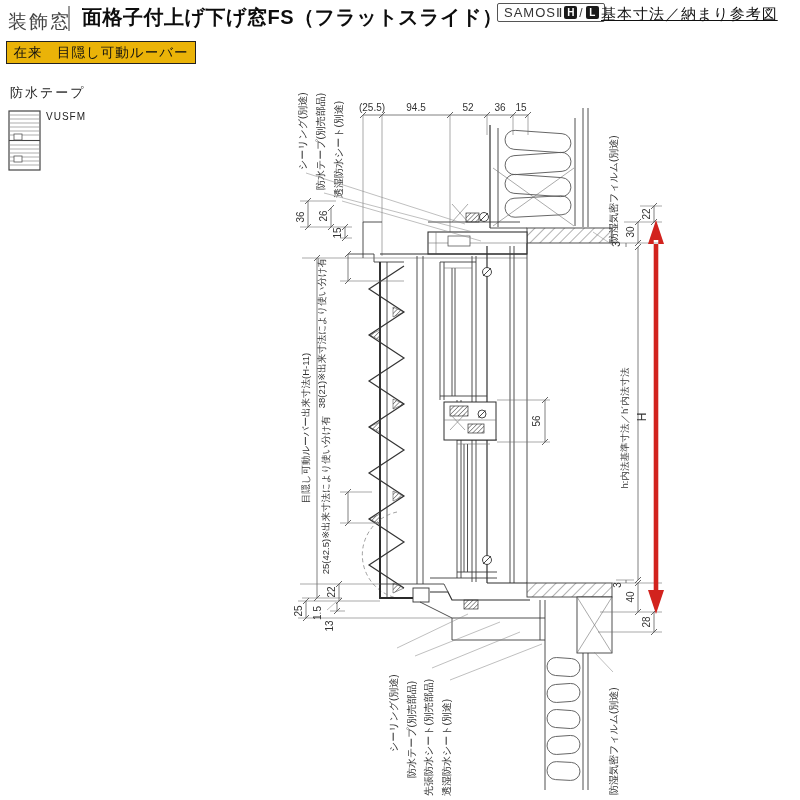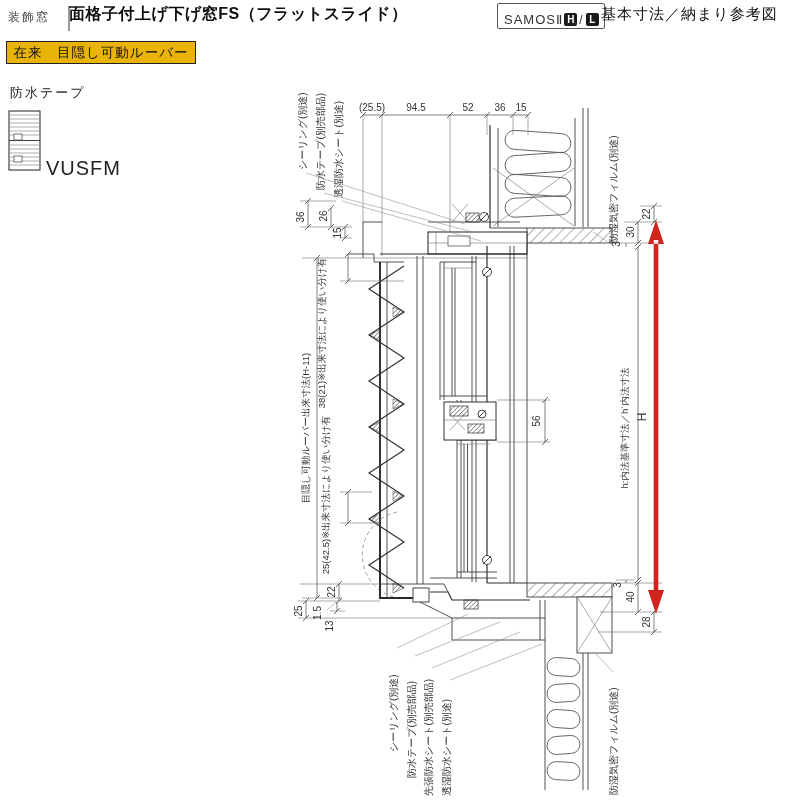--- a/index.html
+++ b/index.html
@@ -2,42 +2,42 @@
 <html><head>
 <meta charset="utf-8">
 <style>
   html,body{margin:0;padding:0;}
   body{
     width:800px;height:800px;position:relative;background:#ffffff;
     font-family:"Liberation Sans","DejaVu Sans",sans-serif;color:#222;
     overflow:hidden;
   }
   .abs{position:absolute;}
-  .category{left:8px;top:9px;font-size:12px;color:#444;letter-spacing:2px;}
+  .category{left:8px;top:9px;font-size:19px;color:#444;letter-spacing:2px;}
   .hdivider{left:68px;top:6px;width:2px;height:25px;background:#9a9a9a;}
-  .title{left:69px;top:4px;font-size:16px;font-weight:bold;color:#0d0d0d;letter-spacing:0.5px;}
+  .title{left:82px;top:4px;font-size:20px;font-weight:bold;color:#0d0d0d;letter-spacing:0.5px;}
   .badge{
     left:497px;top:3px;border:1.5px solid #555;border-radius:2px;
-    padding:8px 5px 1px 6px;display:flex;align-items:center;gap:1px;
+    padding:1px 5px 1px 6px;display:flex;align-items:center;gap:1px;
     font-size:13px;color:#333;letter-spacing:1px;background:#fff;
   }
   .badge .sq{
     display:inline-flex;align-items:center;justify-content:center;
     width:13px;height:13px;background:#1a1a1a;color:#fff;font-size:10px;
     font-weight:bold;border-radius:2px;letter-spacing:0;
   }
   .badge .sep{font-size:12px;color:#333;margin:0 1px;}
-  .corner-note{left:601px;top:5px;font-size:15px;color:#111;letter-spacing:1px;}
+  .corner-note{left:601px;top:5px;font-size:15px;color:#111;letter-spacing:1px;text-decoration:underline;}
   .variant-box{
     left:6px;top:41px;width:188px;height:21px;border:1.3px solid #222;
     display:flex;align-items:center;justify-content:center;
     font-size:13.5px;color:#111;letter-spacing:1px;background:#eab308;
   }
   .view-label{left:10px;top:84px;font-size:13px;color:#222;letter-spacing:2px;}
-  .model-code{left:46px;top:111px;font-size:20px;color:#222;letter-spacing:1px;margin-top:46px;}
+  .model-code{left:46px;top:111px;font-size:10px;color:#222;letter-spacing:1px;}
   svg text{fill:#333;}
   .dim{font-size:10px;}
   .dimh{font-size:10px;}
   .callout{font-size:10px;}
   .note{font-size:9.5px;}
   .tick{stroke:#555;stroke-width:0.9;}
   .thin{stroke:#707070;stroke-width:0.6;fill:none;}
   .dimline{stroke:#606060;stroke-width:0.8;fill:none;}
   .ln{stroke:#3d3d3d;stroke-width:0.9;fill:none;}
   .lnt{stroke:#2a2a2a;stroke-width:1.9;fill:none;}

